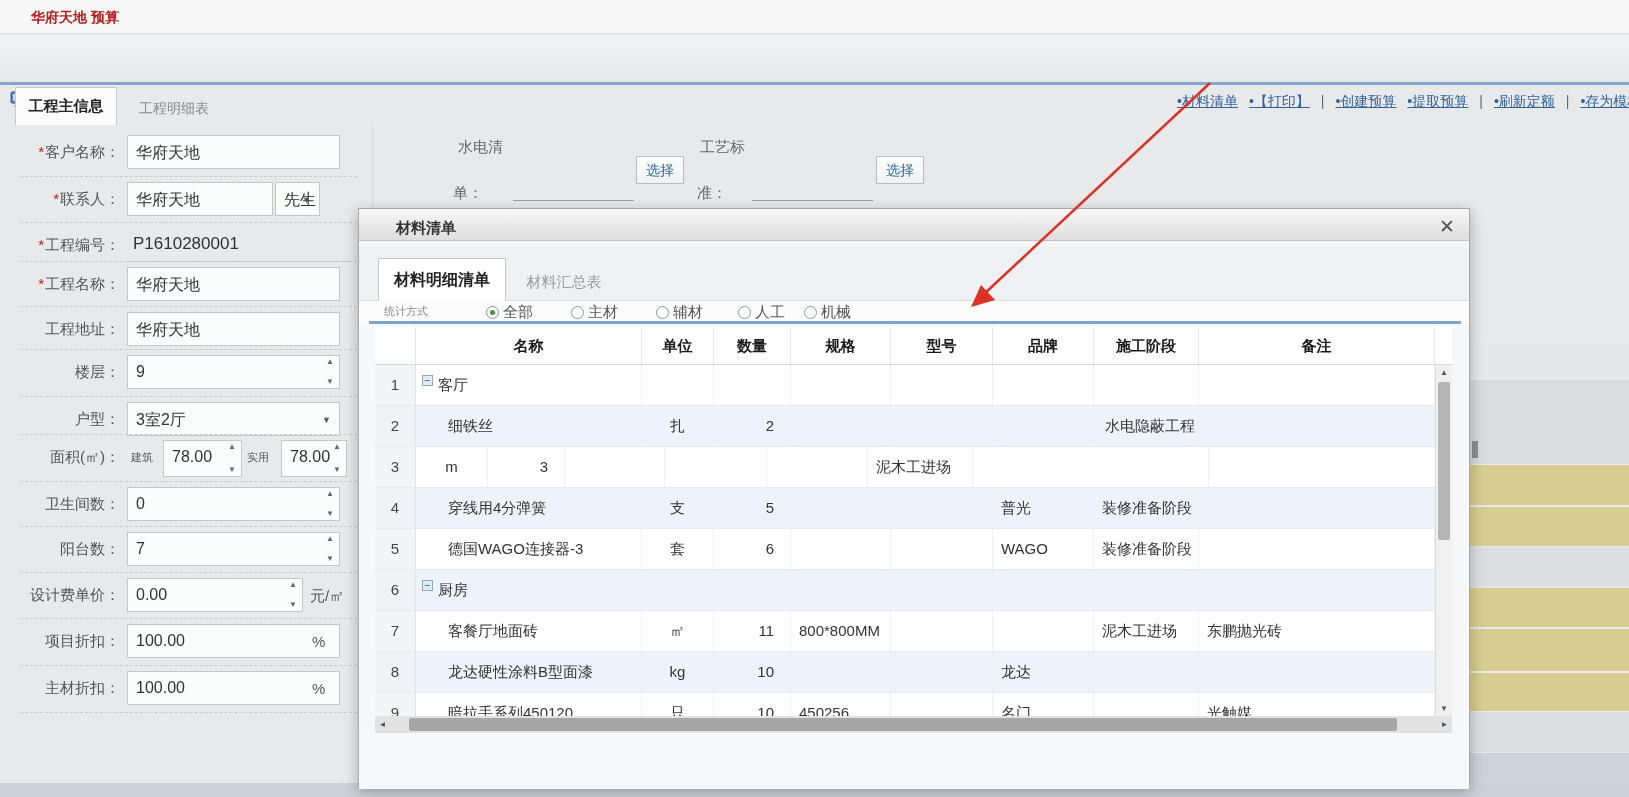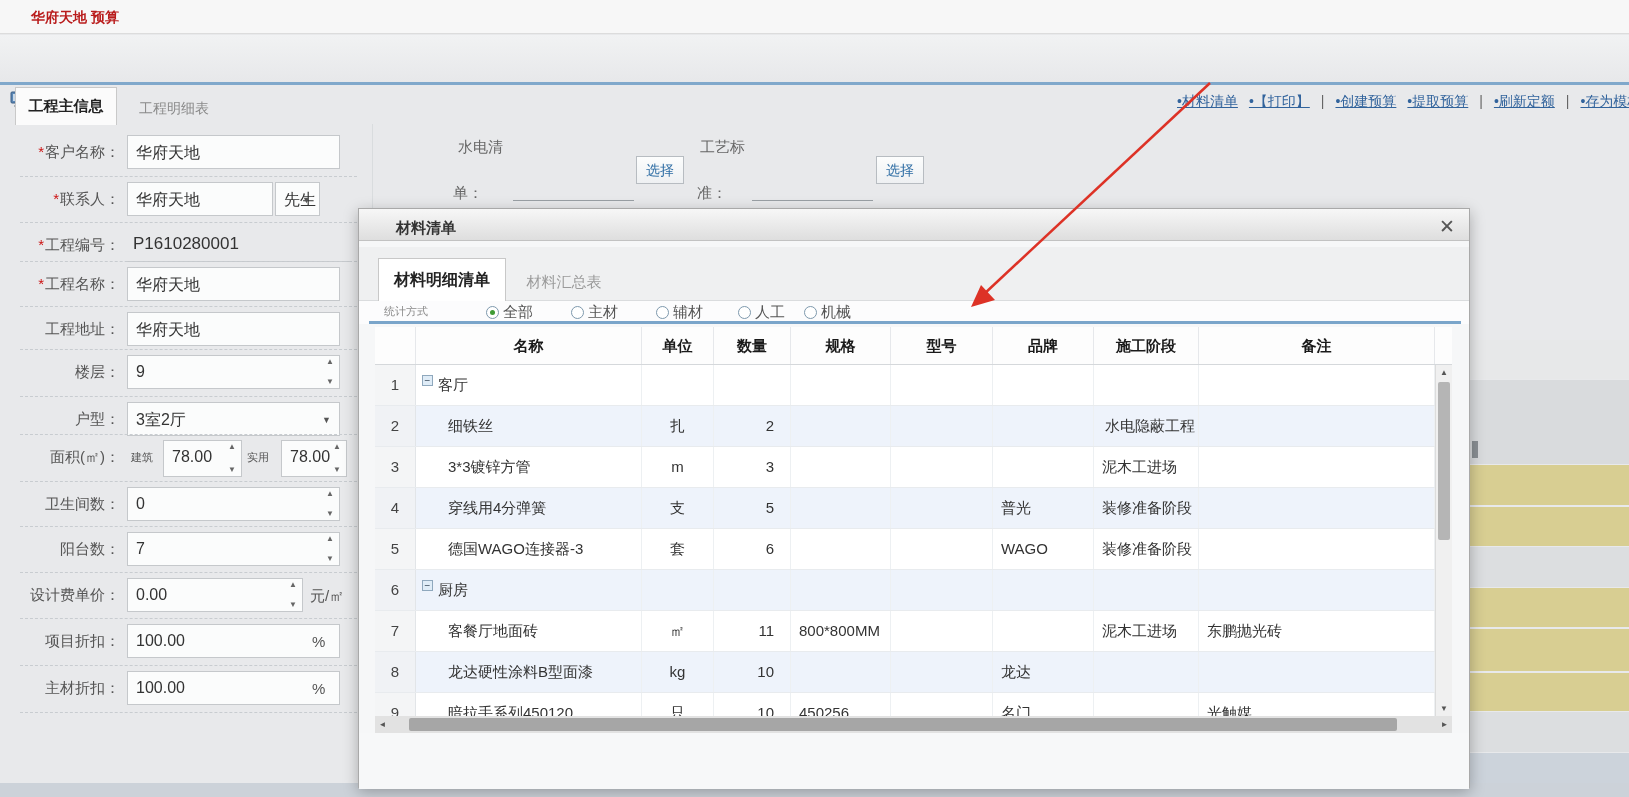--- a/index.html
+++ b/index.html
@@ -359,21 +359,20 @@
             <div class="td center" style="width: 72px;">扎</div>
             <div class="td right" style="width: 77px;">2</div>
             <div class="td left" style="width: 100px;"></div>
             <div class="td left" style="width: 102px;"></div>
             <div class="td left" style="width: 101px;"></div>
             <div class="td left" style="width: 105px; text-align: center;">水电隐蔽工程</div>
             <div class="td left" style="width: 236px;"></div>
           </div>
           <div class="trow">
             <div class="td no" style="width: 41px;">3</div>
-            <div class="td name-item" style="width: 226px;">3*3镀锌方管</div>
             <div class="td center" style="width: 72px;">m</div>
             <div class="td right" style="width: 77px;">3</div>
             <div class="td left" style="width: 100px;"></div>
             <div class="td left" style="width: 102px;"></div>
             <div class="td left" style="width: 101px;"></div>
             <div class="td left" style="width: 105px;">泥木工进场</div>
             <div class="td left" style="width: 236px;"></div>
           </div>
           <div class="trow alt">
             <div class="td no" style="width: 41px;">4</div>

